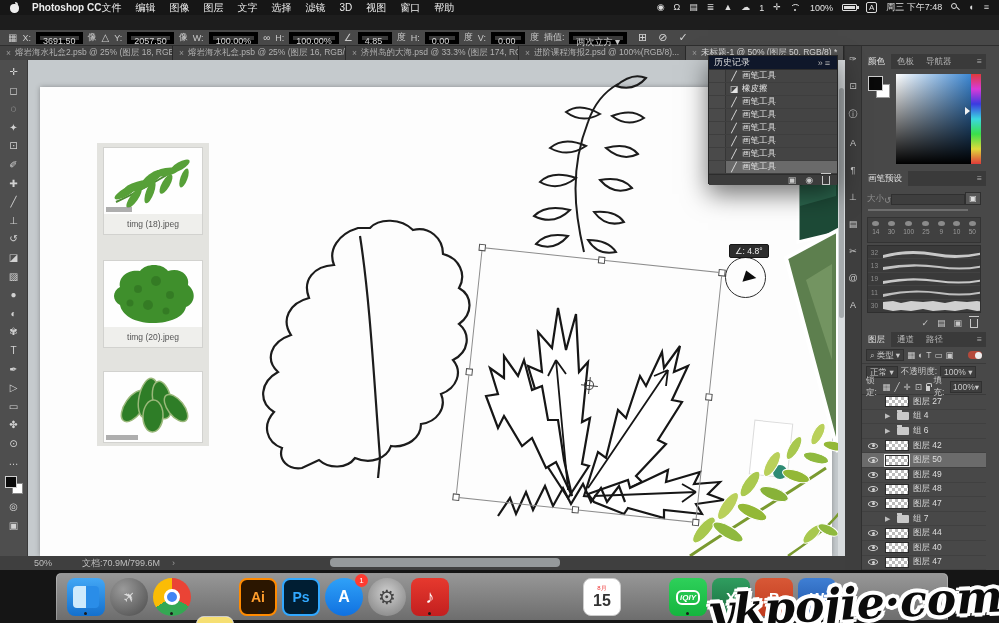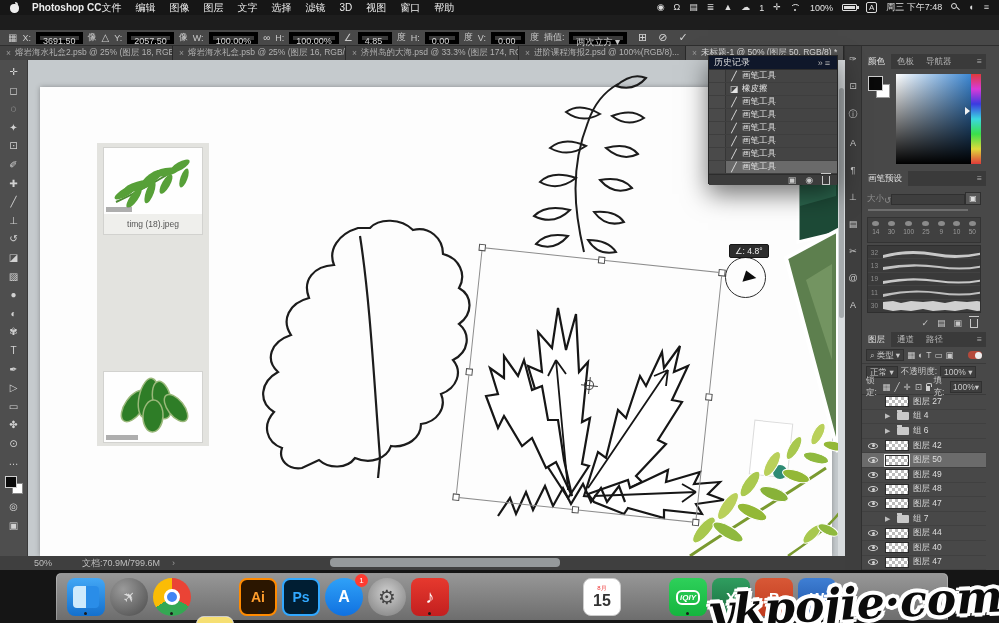--- a/index.html
+++ b/index.html
@@ -359,20 +359,36 @@
               <ellipse cx="62" cy="24" rx="12" ry="4" transform="rotate(-10 62 24)"></ellipse>
               <ellipse cx="62" cy="36" rx="11" ry="4" transform="rotate(-60 62 36)"></ellipse>
               <ellipse cx="76" cy="18" rx="11" ry="4" transform="rotate(-30 76 18)"></ellipse>
               <ellipse cx="80" cy="30" rx="10" ry="3.5" transform="rotate(-70 80 30)"></ellipse>
             </g>
           </svg>
           <span class="tagbar" style="width:26px"></span>
         </div>
         <div class="cap">timg (18).jpeg</div>
       </div>
+      <div class="card" style="top:117px">
+        <div class="img">
+          <svg width="98" height="66" viewBox="0 0 98 66">
+            <path d="M49,62 C30,62 18,54 16,44 C8,40 8,30 16,26 C14,16 24,8 36,10 C42,2 58,2 64,10 C76,6 86,14 84,24 C92,30 92,42 82,46 C80,56 66,62 49,62 Z" fill="#3f8f2c"></path>
+            <g fill="#2e6f20" opacity=".6">
+              <circle cx="34" cy="28" r="4"></circle>
+                <circle cx="52" cy="20" r="5"></circle>
+                <circle cx="66" cy="34" r="4"></circle>
+              <circle cx="44" cy="44" r="5"></circle>
+                <circle cx="62" cy="50" r="3.5"></circle>
+                <circle cx="26" cy="42" r="3.5"></circle>
+            </g>
+          </svg>
+        </div>
+        <div class="cap">timg (20).jpeg</div>
+      </div>
       <div class="card" style="top:228px">
         <div class="img" style="height:70px">
           <svg width="98" height="70" viewBox="0 0 98 70">
             <g stroke="#9ab87a" stroke-width="1.5" fill="#2e7d27">
               <ellipse cx="30" cy="34" rx="9" ry="18" transform="rotate(35 30 34)"></ellipse>
               <ellipse cx="44" cy="26" rx="9" ry="20" transform="rotate(12 44 26)"></ellipse>
               <ellipse cx="58" cy="28" rx="9" ry="19" transform="rotate(-12 58 28)"></ellipse>
               <ellipse cx="72" cy="36" rx="8" ry="16" transform="rotate(-38 72 36)"></ellipse>
               <ellipse cx="49" cy="44" rx="10" ry="16" transform="rotate(3 49 44)"></ellipse>
             </g>

